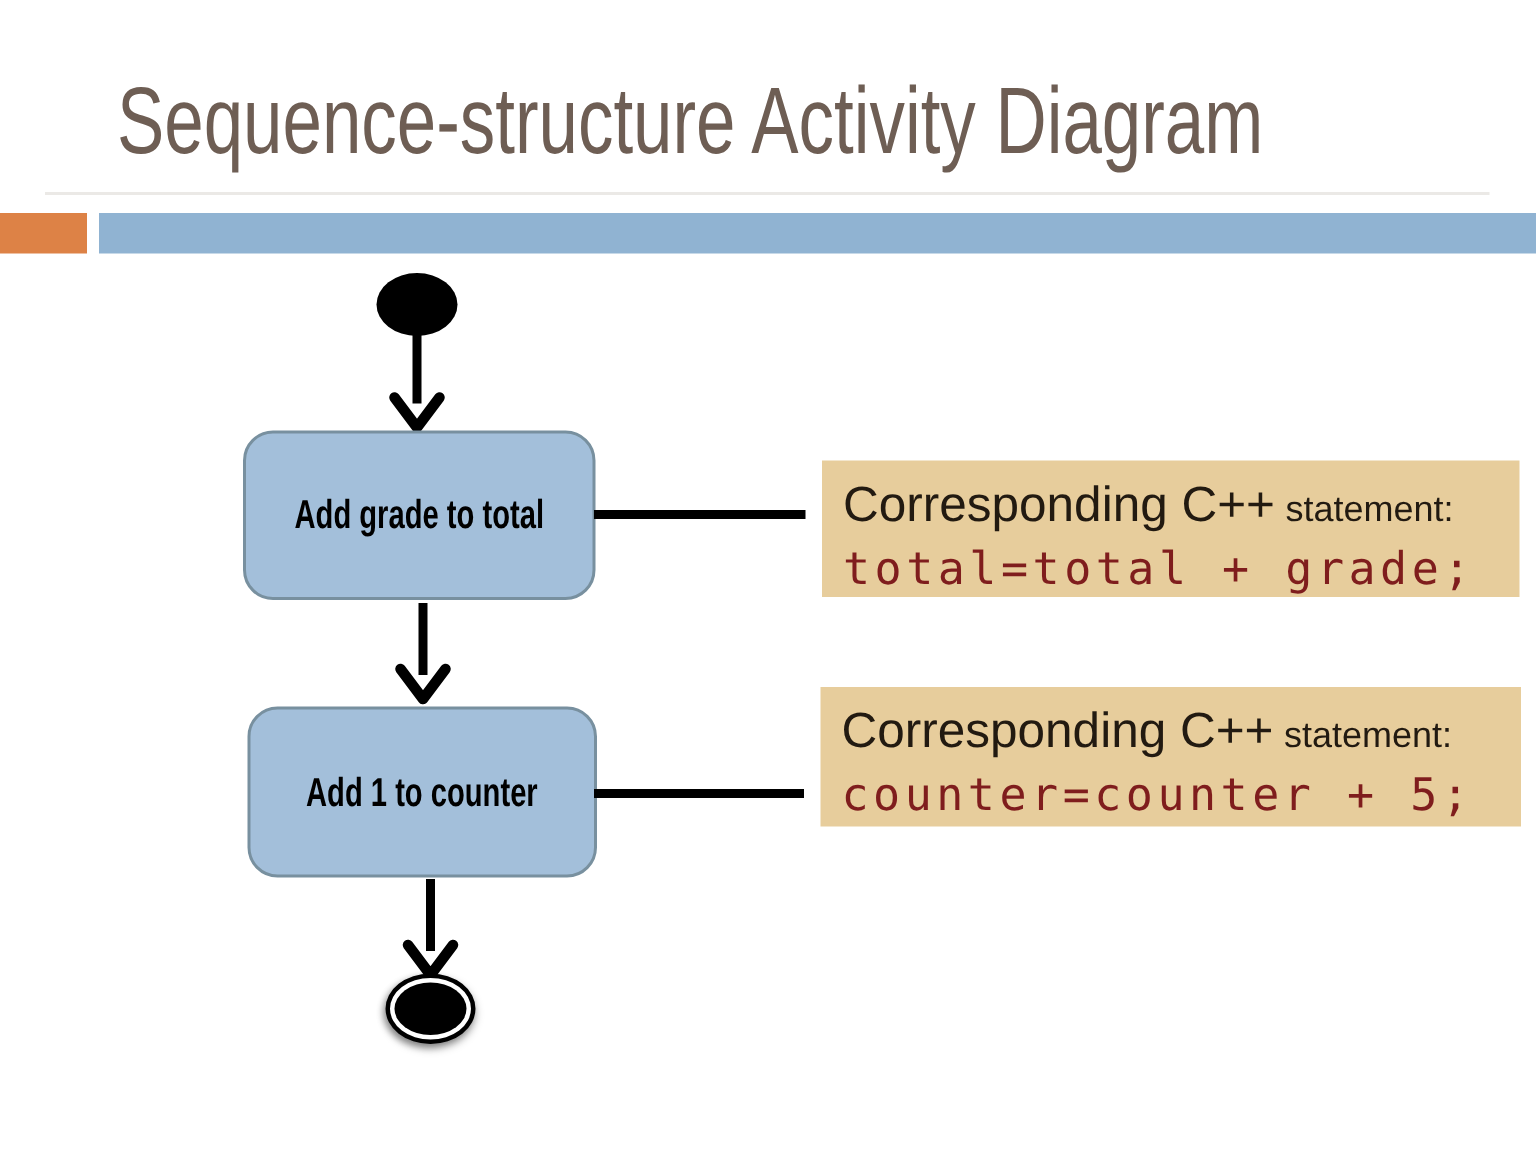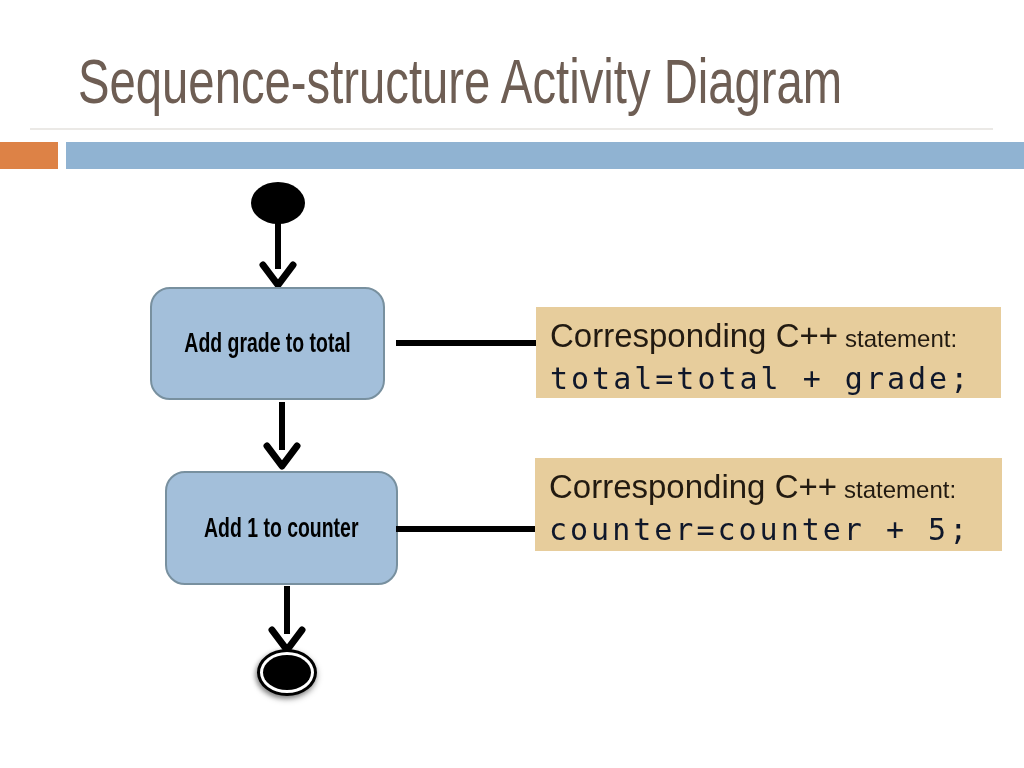--- a/index.html
+++ b/index.html
@@ -63,21 +63,21 @@
     position: absolute;
     width: 235px; height: 113px;
     background: var(--node-fill, #a3bfda);
     border: 2px solid var(--node-border, #78909f);
     border-radius: 20px;
     box-sizing: border-box;
     display: flex;
     align-items: center;
     justify-content: center;
   }
-  .activity-box.box-1 { left: 150px; top: 287px; }
+  .activity-box.box-1 { left: 162px; top: 287px; }
   .activity-box.box-2 { left: 165px; top: 471px; width: 233px; height: 114px; text-align: center; }
   .activity-label {
     display: inline-block;
     font-size: 27px;
     font-weight: bold;
     color: #000;
     white-space: nowrap;
     transform: scaleX(0.72);
     transform-origin: 50% 50%;
   }
@@ -113,39 +113,40 @@
   }
 
   
   .callout {
     position: absolute;
     box-sizing: border-box;
     background: var(--callout-bg, #e7cd9c);
     padding: 8px 14px;
     color: var(--callout-text, #221a11);
     overflow: hidden;
+    margin-left: 12px;
   }
   .callout.callout-1 { left: 536px; top: 307px; width: 465px; height: 91px; }
   .callout.callout-2 { left: 535px; top: 458px; width: 467px; height: 93px; }
   .callout-heading {
     line-height: 42px;
     font-size: 33px;
     white-space: nowrap;
     letter-spacing: 0;
   }
   .callout-heading .heading-tail {
     font-size: 24px;
     margin-left: 7px;
   }
   .callout-code {
     line-height: 38px;
     font-size: 30px;
     letter-spacing: 3px;
     font-family: "DejaVu Sans Mono", monospace;
-    color: #0f172a;
+    color: #7f1d1d;
     white-space: nowrap;
   }
 </style>
 </head>
 <body>
 
 <div class="slide">
 
   <h1 class="slide-title">Sequence-structure Activity Diagram</h1>
   <div class="title-rule"></div>

